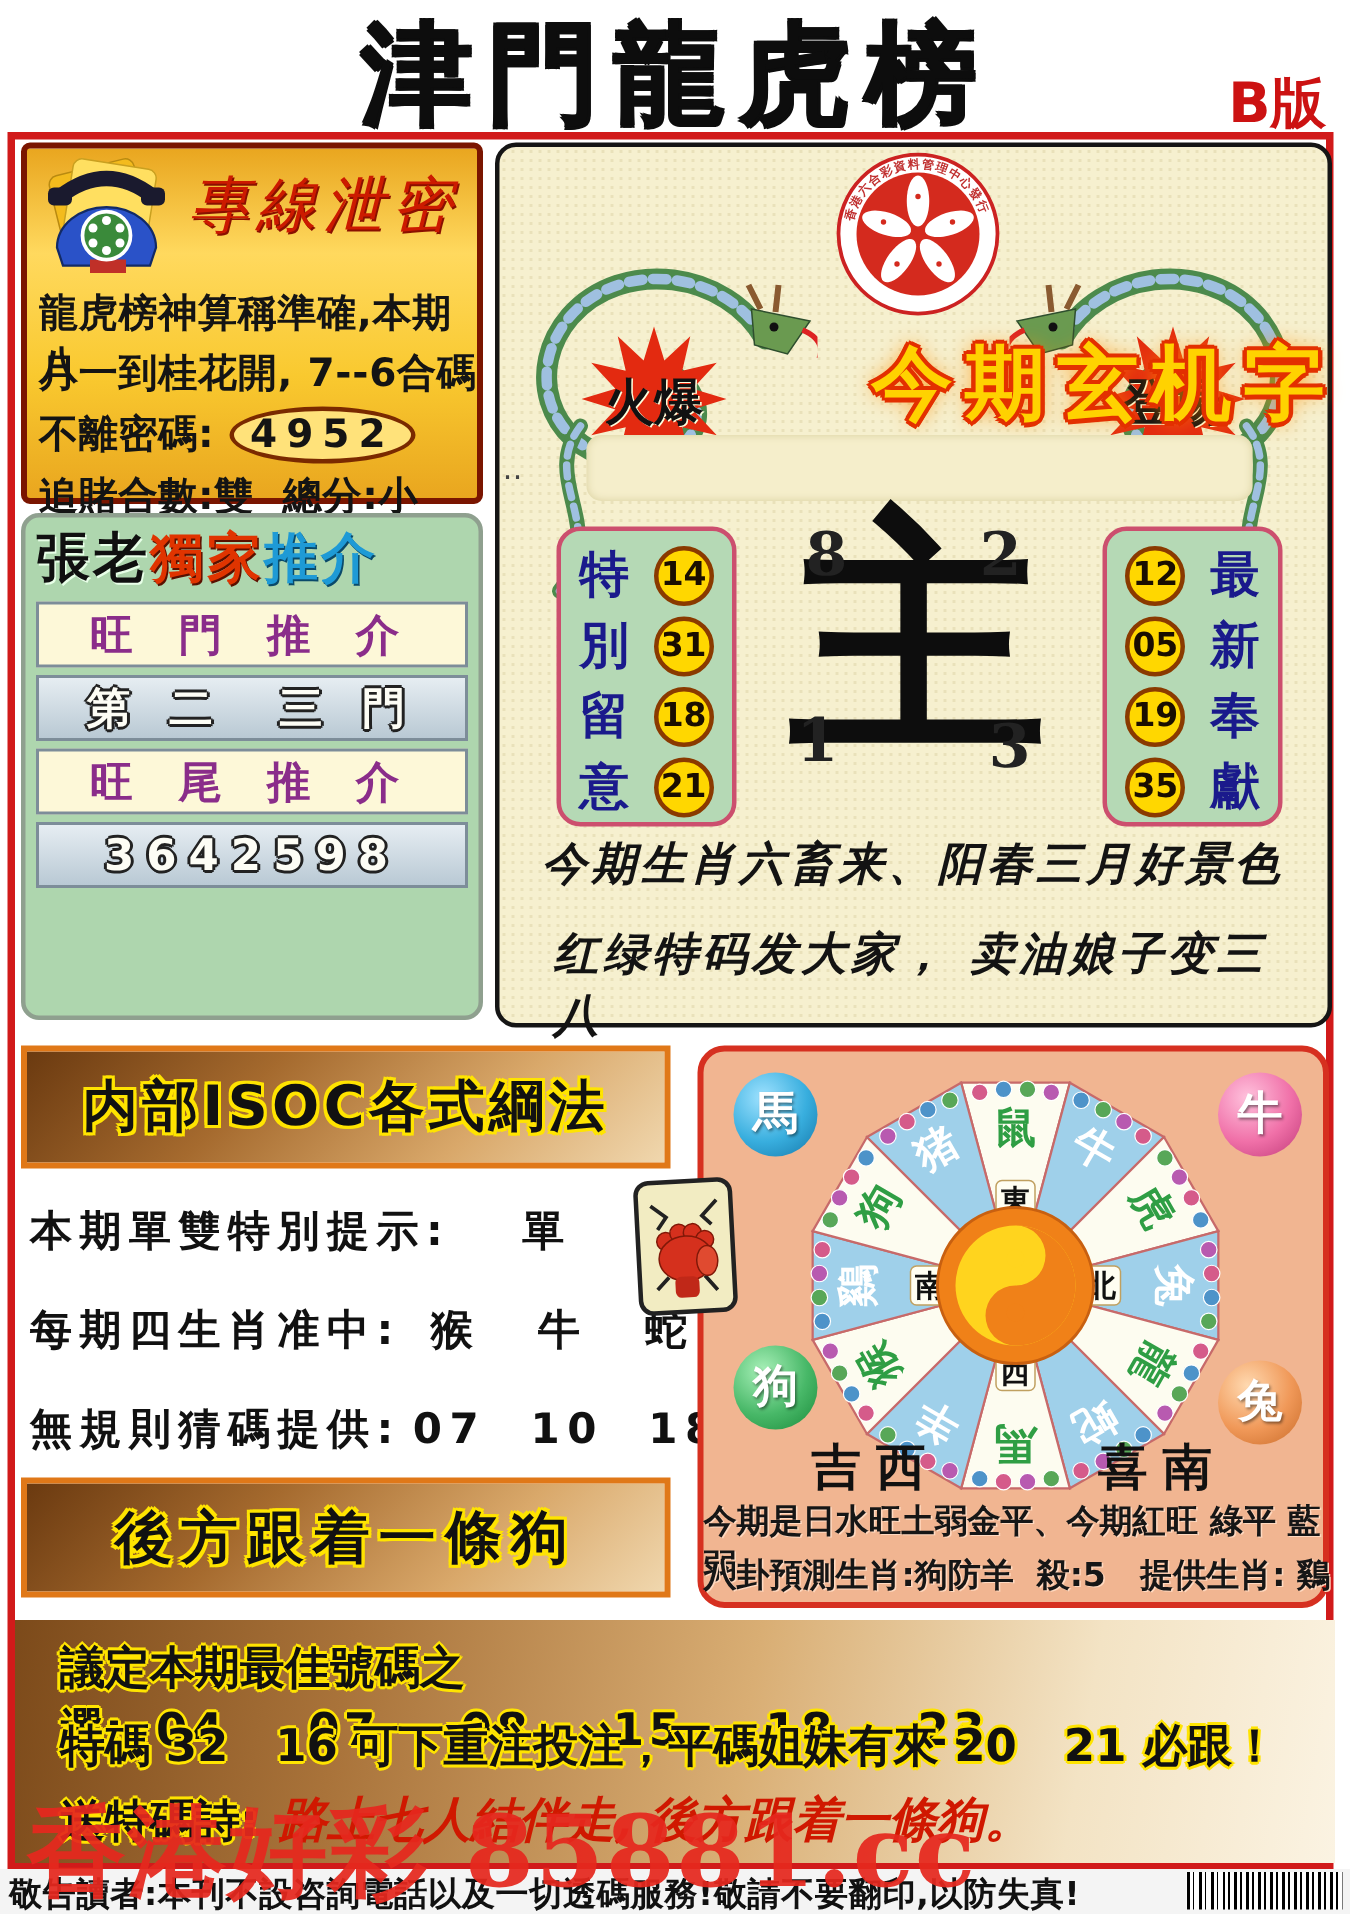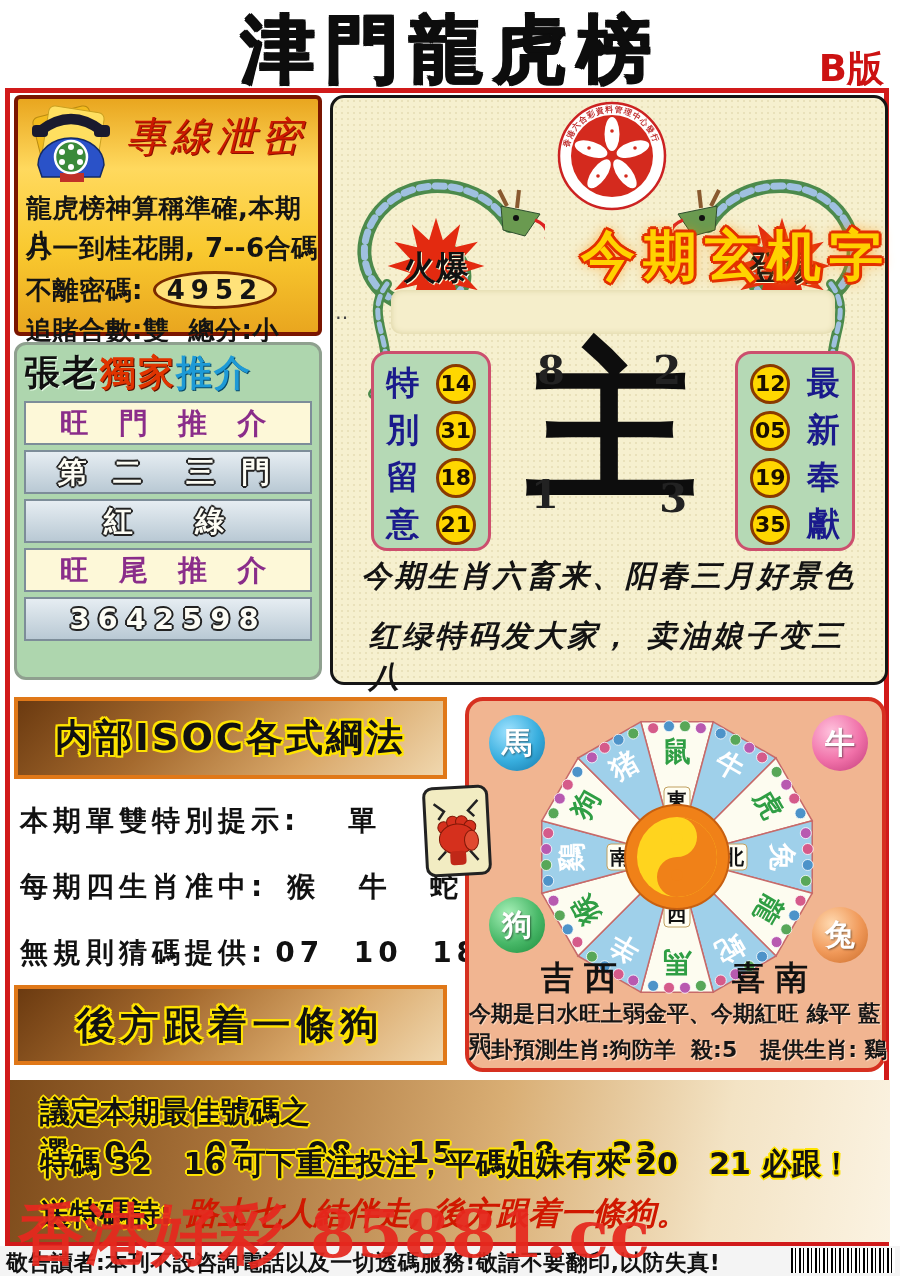--- a/index.html
+++ b/index.html
@@ -156,21 +156,20 @@
     </div>
     <div class="abs hl-line pre" style="top:214px">追賭合數:雙  總分:小</div>
   </div>
 
   <div class="abs zhang">
     <div class="zhang-title">
       <span class="zh-black">張老</span><span class="zh-red">獨家</span><span class="zh-blue">推介</span>
     </div>
     <div class="zhang-row row-cream pre">旺 門 推 介</div>
     <div class="zhang-row row-silver pre">第 二  三 門</div>
-    <div class="zhang-row row-silver pre">紅   綠</div>
     <div class="zhang-row row-cream pre">旺 尾 推 介</div>
     <div class="zhang-row row-silver pre">3642598</div>
   </div>
 
   <div class="abs mystery">
 
     <svg class="abs" style="left:224px;top:3px" width="110" height="110" viewBox="0 0 110 110">
       <circle cx="55" cy="55" r="53" fill="#fff" stroke="#cc2222" stroke-width="2.5"></circle>
       <circle cx="55" cy="55" r="41" fill="#d42a1e"></circle>
       <g fill="#fff">

